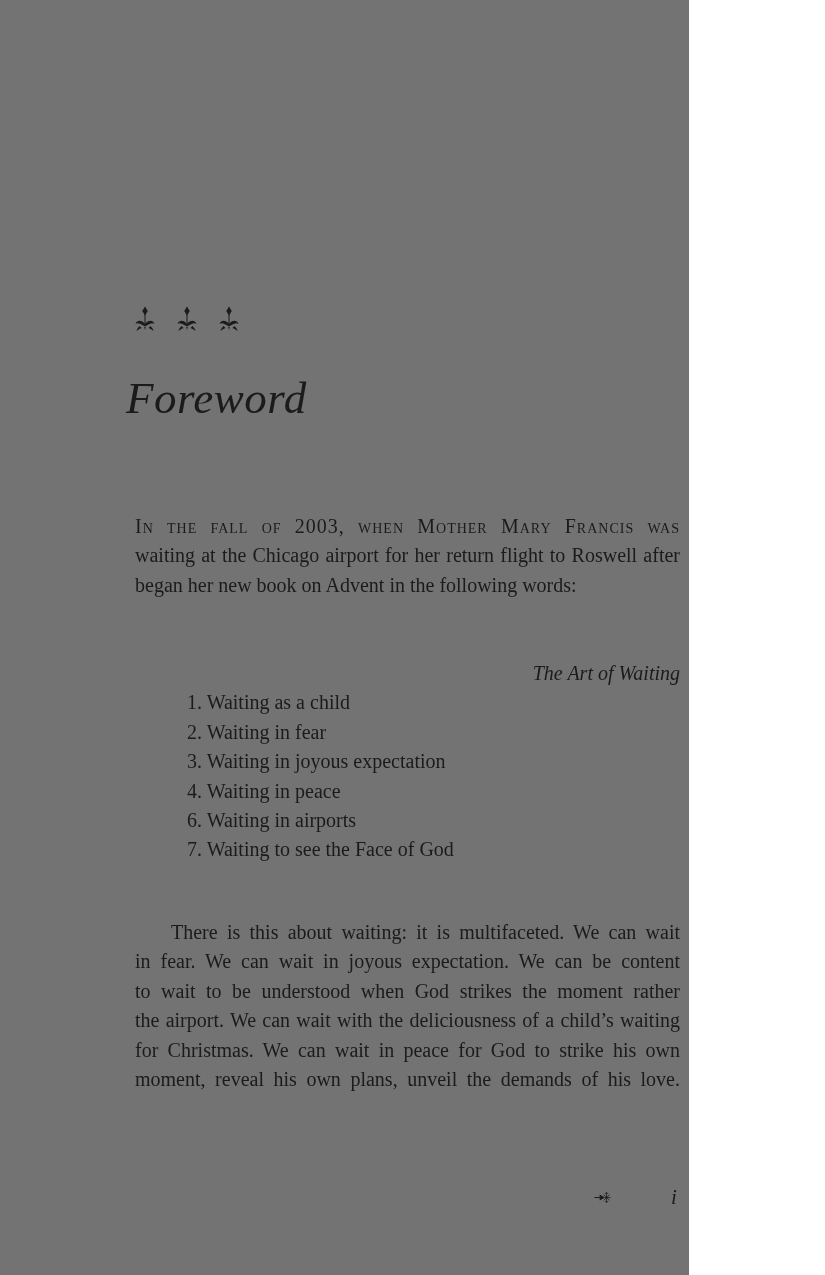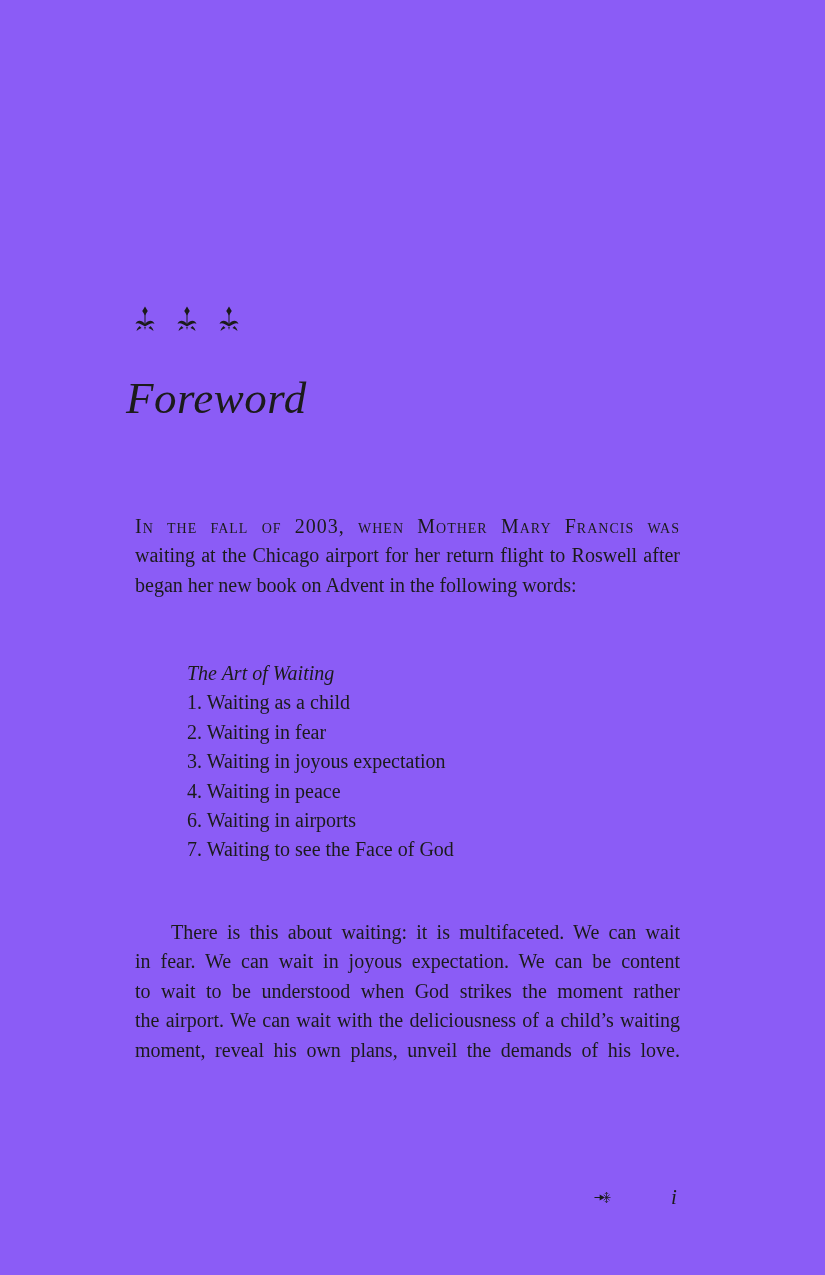--- a/index.html
+++ b/index.html
@@ -1,20 +1,20 @@
 <!DOCTYPE html>
 <html><head>
 <meta charset="utf-8">
 <style>
   html, body { margin: 0; padding: 0; background: #ffffff; }
   .page {
     position: relative;
-    width: 825px;
+    width: 689px;
     height: 1275px;
-    background: #8b5cf6;
+    background: #737373;
     color: #1b1b1b;
     font-family: "Liberation Serif", serif;
     overflow: hidden;
   }
   .fleurons {
     position: absolute;
     left: 135px;
     top: 306px;
     display: flex;
     gap: 22px;
@@ -51,21 +51,21 @@
   .just {
     white-space: normal;
     text-align: justify;
     text-align-last: justify;
   }
   .smallcaps {
     font-variant: small-caps;
     letter-spacing: 0.05em;
   }
   .indent { padding-left: 36px; }
-  .list-title { font-style: italic; }
+  .list-title { font-style: italic; text-align: right; }
   .page-footer {
     position: absolute;
     left: 128px;
     top: 1183px;
     width: 552px;
     height: 30px;
   }
   .footer-ornament {
     position: absolute;
     left: 466px;
@@ -137,20 +137,21 @@
     <div class="line">4. Waiting in peace</div>
     <div class="line">6. Waiting in airports</div>
     <div class="line">7. Waiting to see the Face of God</div>
   </div>
 
   <div class="textblock" id="para2">
     <div class="line just indent">There is this about waiting: it is multifaceted. We can wait</div>
     <div class="line just">in fear. We can wait in joyous expectation. We can be content</div>
     <div class="line just">to wait to be understood when God strikes the moment rather</div>
     <div class="line just">the airport. We can wait with the deliciousness of a child’s waiting</div>
+    <div class="line just">for Christmas. We can wait in peace for God to strike his own</div>
     <div class="line just">moment, reveal his own plans, unveil the demands of his love.</div>
   </div>
 
   <div class="page-footer">
     <svg class="footer-ornament" viewBox="0 0 36 26" width="17" height="13">
       <path d="M1 13 H15" stroke="#1b1b1b" fill="none" stroke-width="2.2"></path>
       <path d="M12 6.5 L23 13 L12 19.5 Z" fill="#1b1b1b"></path>
       <g stroke="#1b1b1b" fill="none" stroke-width="1.6">
         <path d="M26.5 2.5 V23.5"></path>
         <path d="M23 5.5 L26.5 2 L30 5.5"></path>

